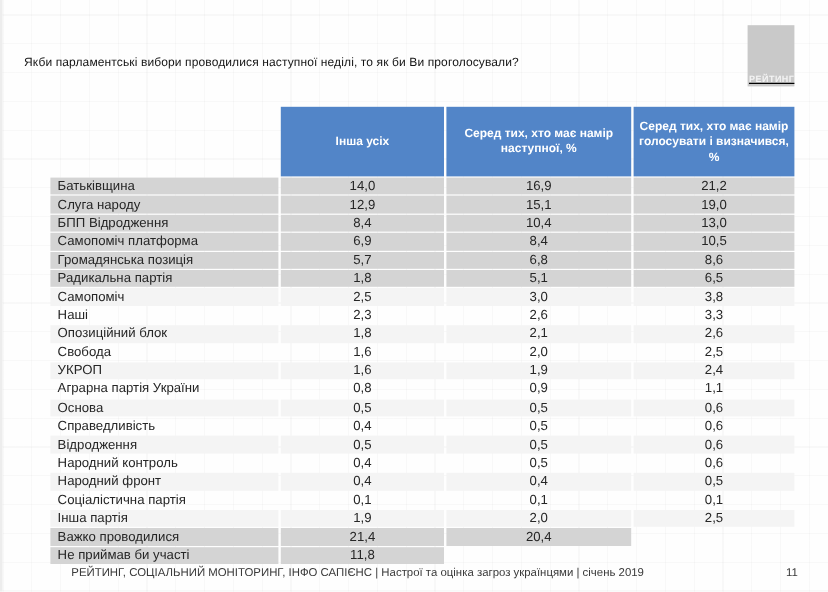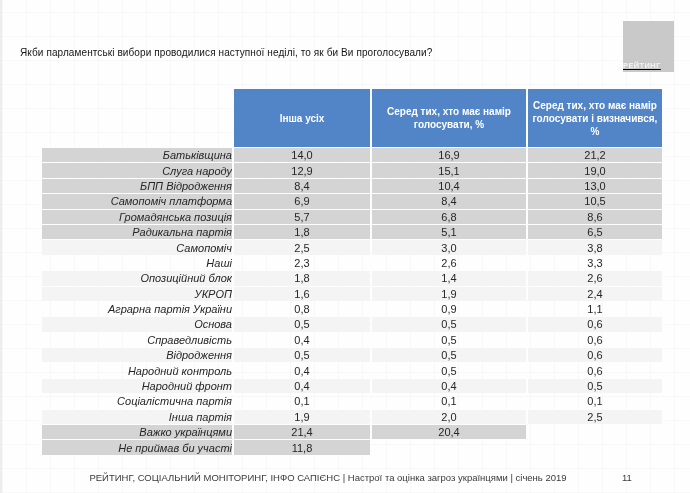--- a/index.html
+++ b/index.html
@@ -27,26 +27,26 @@
     font-size: 10px;
     font-weight: normal;
     color: #151515;
     letter-spacing: 0.1px;
     margin-top: 12px;
   }
   .logo {
     position: absolute;
     left: 621px;
     top: 21px;
-    width: 51px;
+    width: 39px;
     height: 51px;
     background: #c9c9c9;
     display: flex;
     align-items: flex-end;
-    justify-content: flex-start;
+    justify-content: flex-end;
     text-decoration: underline;
   }
   .logo span {
     font-size: 7.5px;
     font-weight: bold;
     color: #f4f4f4;
     letter-spacing: 0.4px;
     padding-bottom: 2px;
     white-space: nowrap;
   }
@@ -76,42 +76,42 @@
   th.corner { background: transparent; }
   td {
     height: 14.4px;
     font-size: 11px;
     color: #262626;
     vertical-align: middle;
     padding: 0;
     white-space: nowrap;
     overflow: hidden;
   }
-  td.party { text-align: right; padding-left: 6px; font-style: italic; }
+  td.party { text-align: left; padding-left: 6px; }
   td.val   { text-align: center; }
   td.hl    { background: #d4d4d4; }
   td.zebra { background: #f4f4f4; }
   .footer {
     position: absolute;
     top: 472px;
     left: 0;
     width: 690px;
     height: 16px;
     font-size: 9.5px;
     color: #3a3a3a;
   }
   .footer .src {
     position: absolute;
-    left: 326px;
+    left: 296px;
     transform: translateX(-50%);
     white-space: nowrap;
   }
   .footer .page {
     position: absolute;
-    left: 620px;
+    left: 653px;
   }
 </style>
 </head>
 <body>
 
 <div class="slide">
 
   <div class="title">Якби парламентські вибори проводилися наступної неділі, то як би Ви проголосували?</div>
 
   <div class="logo">
@@ -122,21 +122,21 @@
     <colgroup>
       <col class="c-party">
       <col class="c-all">
       <col class="c-intend">
       <col class="c-decided">
     </colgroup>
     <thead>
       <tr>
         <th class="corner"></th>
         <th class="blue">Інша усіх</th>
-        <th class="blue">Серед тих, хто має намір голосувати, %</th>
+        <th class="blue">Серед тих, хто має намір наступної, %</th>
         <th class="blue">Серед тих, хто має намір голосувати і визначився, %</th>
       </tr>
     </thead>
     <tbody id="tbody">
         <tr>
           <td class="party hl">Батьківщина</td>
           <td class="val hl">14,0</td>
           <td class="val hl">16,9</td>
           <td class="val hl">21,2</td>
         </tr>
@@ -178,22 +178,28 @@
         </tr>
         <tr>
           <td class="party">Наші</td>
           <td class="val">2,3</td>
           <td class="val">2,6</td>
           <td class="val">3,3</td>
         </tr>
         <tr>
           <td class="party zebra">Опозиційний блок</td>
           <td class="val zebra">1,8</td>
-          <td class="val zebra">1,4</td>
+          <td class="val zebra">2,1</td>
           <td class="val zebra">2,6</td>
+        </tr>
+        <tr>
+          <td class="party">Свобода</td>
+          <td class="val">1,6</td>
+          <td class="val">2,0</td>
+          <td class="val">2,5</td>
         </tr>
         <tr>
           <td class="party zebra">УКРОП</td>
           <td class="val zebra">1,6</td>
           <td class="val zebra">1,9</td>
           <td class="val zebra">2,4</td>
         </tr>
         <tr>
           <td class="party">Аграрна партія України</td>
           <td class="val">0,8</td>
@@ -236,21 +242,21 @@
           <td class="val">0,1</td>
           <td class="val">0,1</td>
         </tr>
         <tr>
           <td class="party zebra">Інша партія</td>
           <td class="val zebra">1,9</td>
           <td class="val zebra">2,0</td>
           <td class="val zebra">2,5</td>
         </tr>
         <tr>
-          <td class="party hl">Важко українцями</td>
+          <td class="party hl">Важко проводилися</td>
           <td class="val hl">21,4</td>
           <td class="val hl">20,4</td>
           <td class="val"></td>
         </tr>
         <tr>
           <td class="party hl">Не приймав би участі</td>
           <td class="val hl">11,8</td>
           <td class="val"></td>
           <td class="val"></td>
         </tr>

